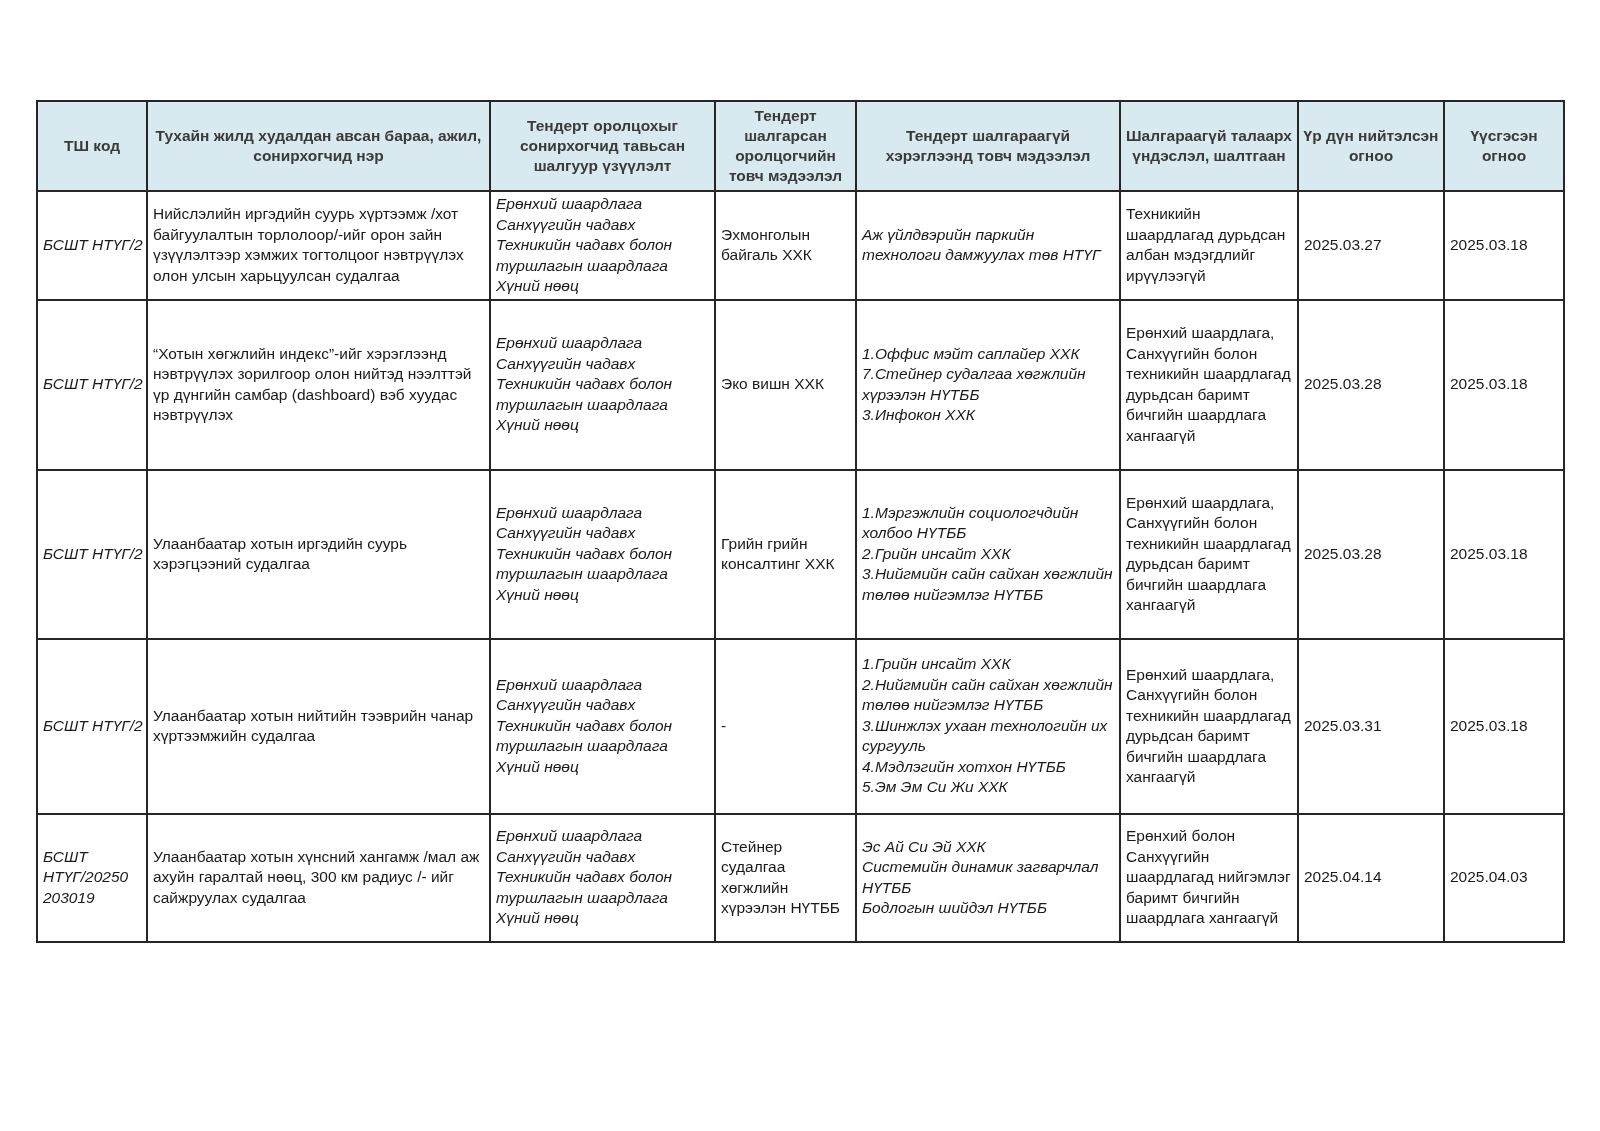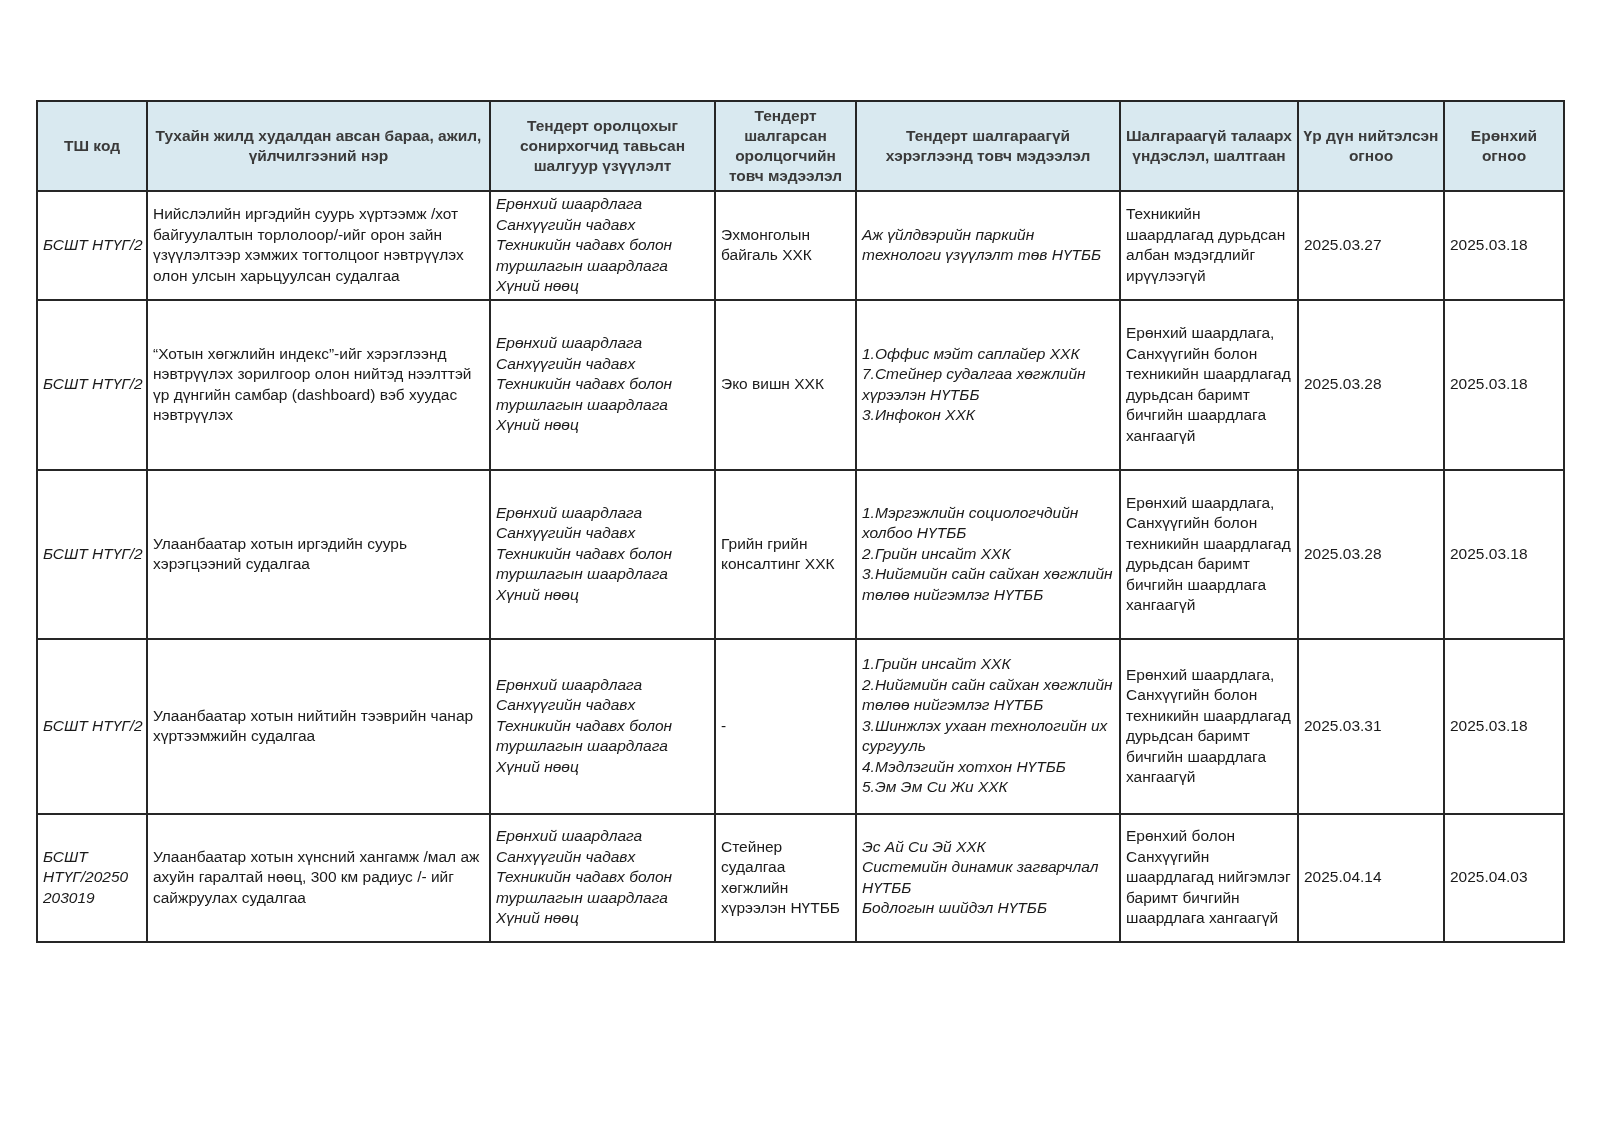--- a/index.html
+++ b/index.html
@@ -70,39 +70,39 @@
       <col style="width:225px">
       <col style="width:141px">
     <col style="width:264px">
       <col style="width:178px">
       <col style="width:146px">
       <col style="width:120px">
   </colgroup>
   <thead>
     <tr style="height:90px">
       <th>ТШ код</th>
-      <th>Тухайн жилд худалдан авсан бараа, ажил, үйлчилгээний нэр</th>
+      <th>Тухайн жилд худалдан авсан бараа, ажил, сонирхогчид нэр</th>
       <th>Тендерт оролцохыг сонирхогчид тавьсан шалгуур үзүүлэлт</th>
       <th>Тендерт шалгарсан оролцогчийн товч мэдээлэл</th>
       <th>Тендерт шалгараагүй хэрэглээнд товч мэдээлэл</th>
       <th>Шалгараагүй талаарх үндэслэл, шалтгаан</th>
       <th>Үр дүн нийтэлсэн огноо</th>
-      <th>Ерөнхий огноо</th>
+      <th>Үүсгэсэн огноо</th>
     </tr>
   </thead>
   <tbody>
     <tr style="height:108px">
       <td class="c-code">БСШТ НТҮГ/2</td>
       <td>Нийслэлийн иргэдийн суурь хүртээмж /хот байгуулалтын торлолоор/-ийг орон зайн үзүүлэлтээр хэмжих тогтолцоог нэвтрүүлэх олон улсын харьцуулсан судалгаа</td>
       <td class="pre">Ерөнхий шаардлага
 Санхүүгийн чадавх
 Техникийн чадавх болон туршлагын шаардлага
 Хүний нөөц</td>
       <td>Эхмонголын байгаль ХХК</td>
-      <td class="pre">Аж үйлдвэрийн паркийн технологи үзүүлэлт төв НҮТББ</td>
+      <td class="pre">Аж үйлдвэрийн паркийн технологи дамжуулах төв НТҮГ</td>
       <td>Техникийн шаардлагад дурьдсан албан мэдэгдлийг ирүүлээгүй</td>
       <td class="c-date">2025.03.27</td>
       <td class="c-date2">2025.03.18</td>
     </tr>
     <tr style="height:170px">
       <td class="c-code">БСШТ НТҮГ/2</td>
       <td>“Хотын хөгжлийн индекс”-ийг хэрэглээнд нэвтрүүлэх зорилгоор олон нийтэд нээлттэй үр дүнгийн самбар (dashboard) вэб хуудас нэвтрүүлэх</td>
       <td class="pre">Ерөнхий шаардлага
 Санхүүгийн чадавх
 Техникийн чадавх болон туршлагын шаардлага

